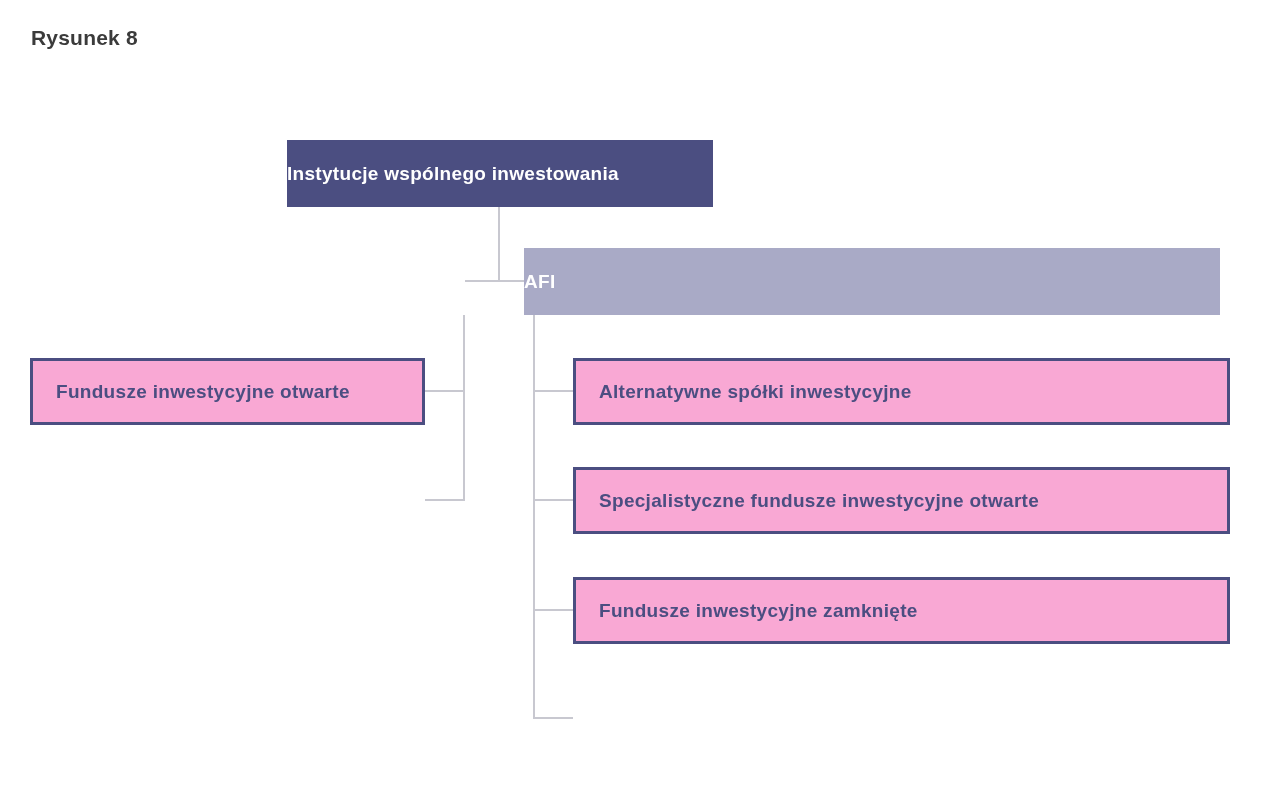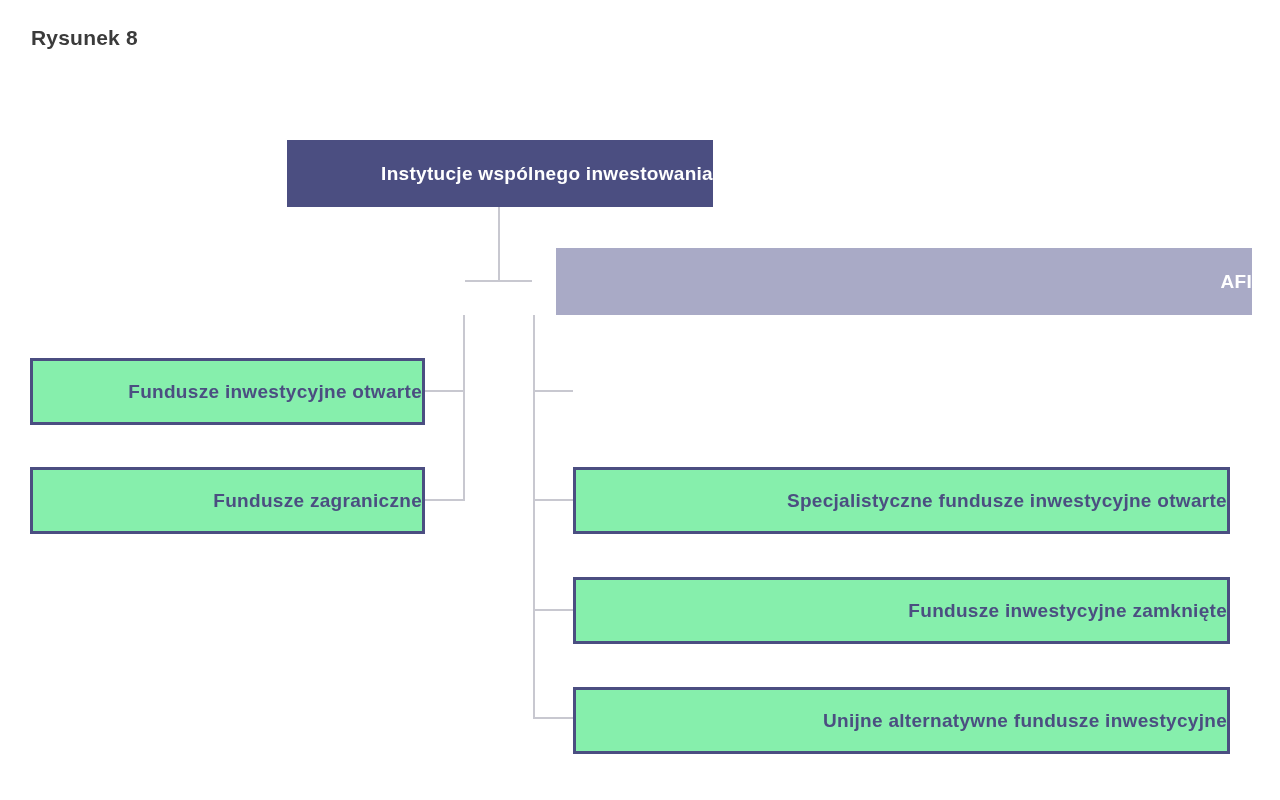--- a/index.html
+++ b/index.html
@@ -22,37 +22,38 @@
     font-size:21px;font-weight:bold;color:var(--title);
     letter-spacing:0.2px;
   }
   .figure-caption{
     position:absolute;left:31px;top:56px;
     font-size:21px;font-weight:normal;color:var(--caption);
     letter-spacing:0.2px;
   }
   .node{
     position:absolute;
-    display:flex;align-items:center;justify-content:flex-end;
+    display:flex;align-items:center;justify-content:flex-start;
     box-sizing:border-box;
     font-weight:bold;font-size:19px;letter-spacing:0.3px;
     text-align:center;
   }
   .node.root{
     left:287px;top:140px;width:426px;height:67px;
     background:var(--dark);color:#ffffff;
   }
   .node.branch{
     background:var(--light);color:#ffffff;
   }
   .node.branch.ucits{left:32px;top:248px;width:433px;height:67px;}
-  .node.branch.afi{left:556px;top:248px;width:696px;height:67px;}
+  .node.branch.afi{left:524px;top:248px;width:696px;height:67px;}
   .node.leaf{
-    background:#86efac;color:var(--dark);
+    background:#f9a8d4;color:var(--dark);
     border:3px solid var(--dark);
+    padding-left:23px;
   }
   .node.leaf.l{left:30px;width:395px;height:67px;}
   .node.leaf.r{left:573px;width:657px;height:67px;}
   .leaf.l.row1{top:358px;}
   .leaf.l.row2{top:467px;}
   .leaf.r.row1{top:358px;}
   .leaf.r.row2{top:467px;}
   .leaf.r.row3{top:577px;}
   .leaf.r.row4{top:687px;}
   .connector{
@@ -91,27 +92,24 @@
     <span>Instytucje wspólnego inwestowania</span>
   </div>
 
   <div class="node branch afi">
     <span>AFI</span>
   </div>
 
   <div class="node leaf l row1">
     <span>Fundusze inwestycyjne otwarte</span>
   </div>
-  <div class="node leaf l row2">
-    <span>Fundusze zagraniczne</span>
+
+  <div class="node leaf r row1">
+    <span>Alternatywne spółki inwestycyjne</span>
   </div>
-
   <div class="node leaf r row3">
     <span>Fundusze inwestycyjne zamknięte</span>
   </div>
   <div class="node leaf r row2">
     <span>Specjalistyczne fundusze inwestycyjne otwarte</span>
   </div>
-  <div class="node leaf r row4">
-    <span>Unijne alternatywne fundusze inwestycyjne</span>
-  </div>
 
 </div>
 
 </body></html>

